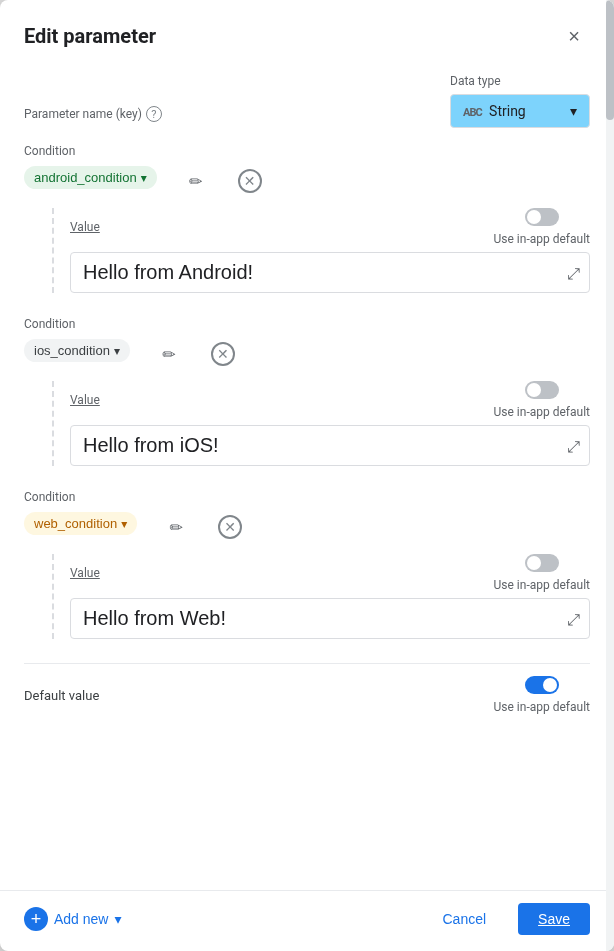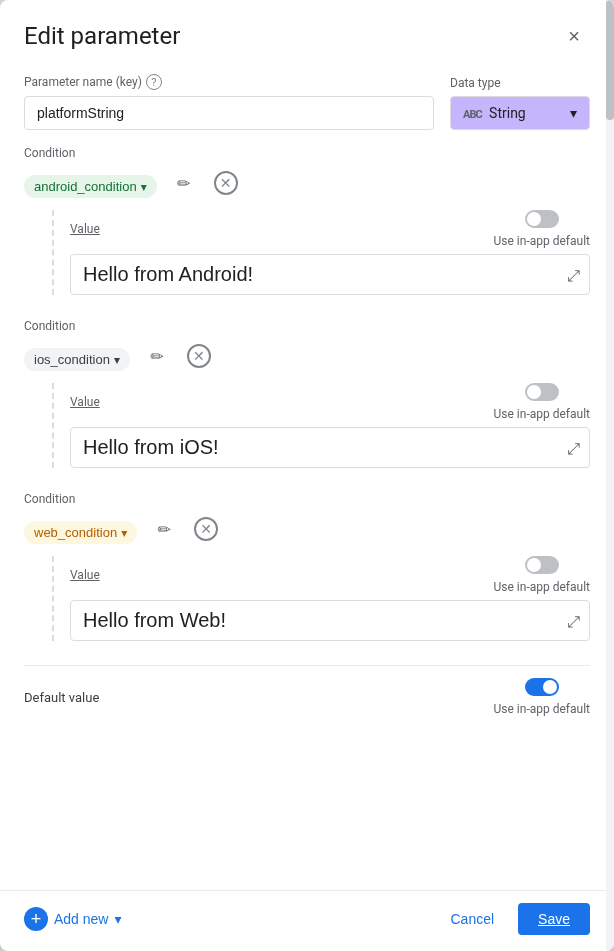--- a/index.html
+++ b/index.html
@@ -23,22 +23,22 @@
       overflow: hidden;
     }
     .modal-header {
       display: flex;
       align-items: center;
       justify-content: space-between;
       padding: 20px 24px 14px 24px;
       border-bottom: none;
     }
     .modal-title {
-      font-size: 24px;
-      font-weight: 400;
+      font-size: 20px;
+      font-weight: 700;
       color: #202124;
     }
     .close-btn {
       background: none;
       border: none;
       cursor: pointer;
       color: #5f6368;
       font-size: 20px;
       display: flex;
       align-items: center;
@@ -111,21 +111,21 @@
       color: #202124;
       outline: none;
     }
     .select-input {
       width: 100%;
       border: 1px solid #dadce0;
       border-radius: 4px;
       padding: 8px 12px;
       font-size: 14px;
       color: #202124;
-      background: #c4b5fd;
+      background: #7dd3fc;
       display: flex;
       align-items: flex-start;
       justify-content: space-between;
       cursor: pointer;
     }
     .select-input .abc-icon {
       font-size: 11px;
       font-weight: 700;
       color: #5f6368;
       margin-right: 4px;
@@ -141,22 +141,22 @@
       outline: none;
       background: #fff;
     }
     .condition-label {
       font-size: 12px;
       color: #5f6368;
       margin-bottom: 8px;
     }
     .condition-header {
       display: flex;
-      align-items: flex-end;
-      gap: 12px;
+      align-items: flex-start;
+      gap: 24px;
       margin-bottom: 0;
     }
     .condition-chip {
       display: inline-flex;
       align-items: center;
       gap: 4px;
       border-radius: 16px;
       padding: 4px 10px;
       font-size: 13px;
       font-weight: 500;
@@ -307,21 +307,21 @@
       background: #1a73e8;
       color: #fff;
       display: flex;
       align-items: center;
       justify-content: center;
       font-size: 18px;
       font-weight: 300;
     }
     .footer-right {
       display: flex;
-      gap: 12px;
+      gap: 20px;
       align-items: center;
     }
     .cancel-btn {
       background: none;
       border: none;
       cursor: pointer;
       color: #1a73e8;
       font-size: 14px;
       font-weight: 500;
       padding: 8px 12px;
@@ -363,21 +363,20 @@
   </div>
 
   <div class="modal-body">
 
     <div class="param-row">
       <div class="param-name-section">
         <div class="field-label">
           <span>Parameter name (key)</span>
           <span class="help-icon">?</span>
         </div>
-        <input class="text-input" type="text" value="platformString" style="">
       </div>
       <div class="data-type-section">
         <div class="field-label">Data type</div>
         <div class="select-input">
           <span>
             <span class="abc-icon">ABC</span>
             <span>String</span>
           </span>
           <span>▾</span>
         </div>

